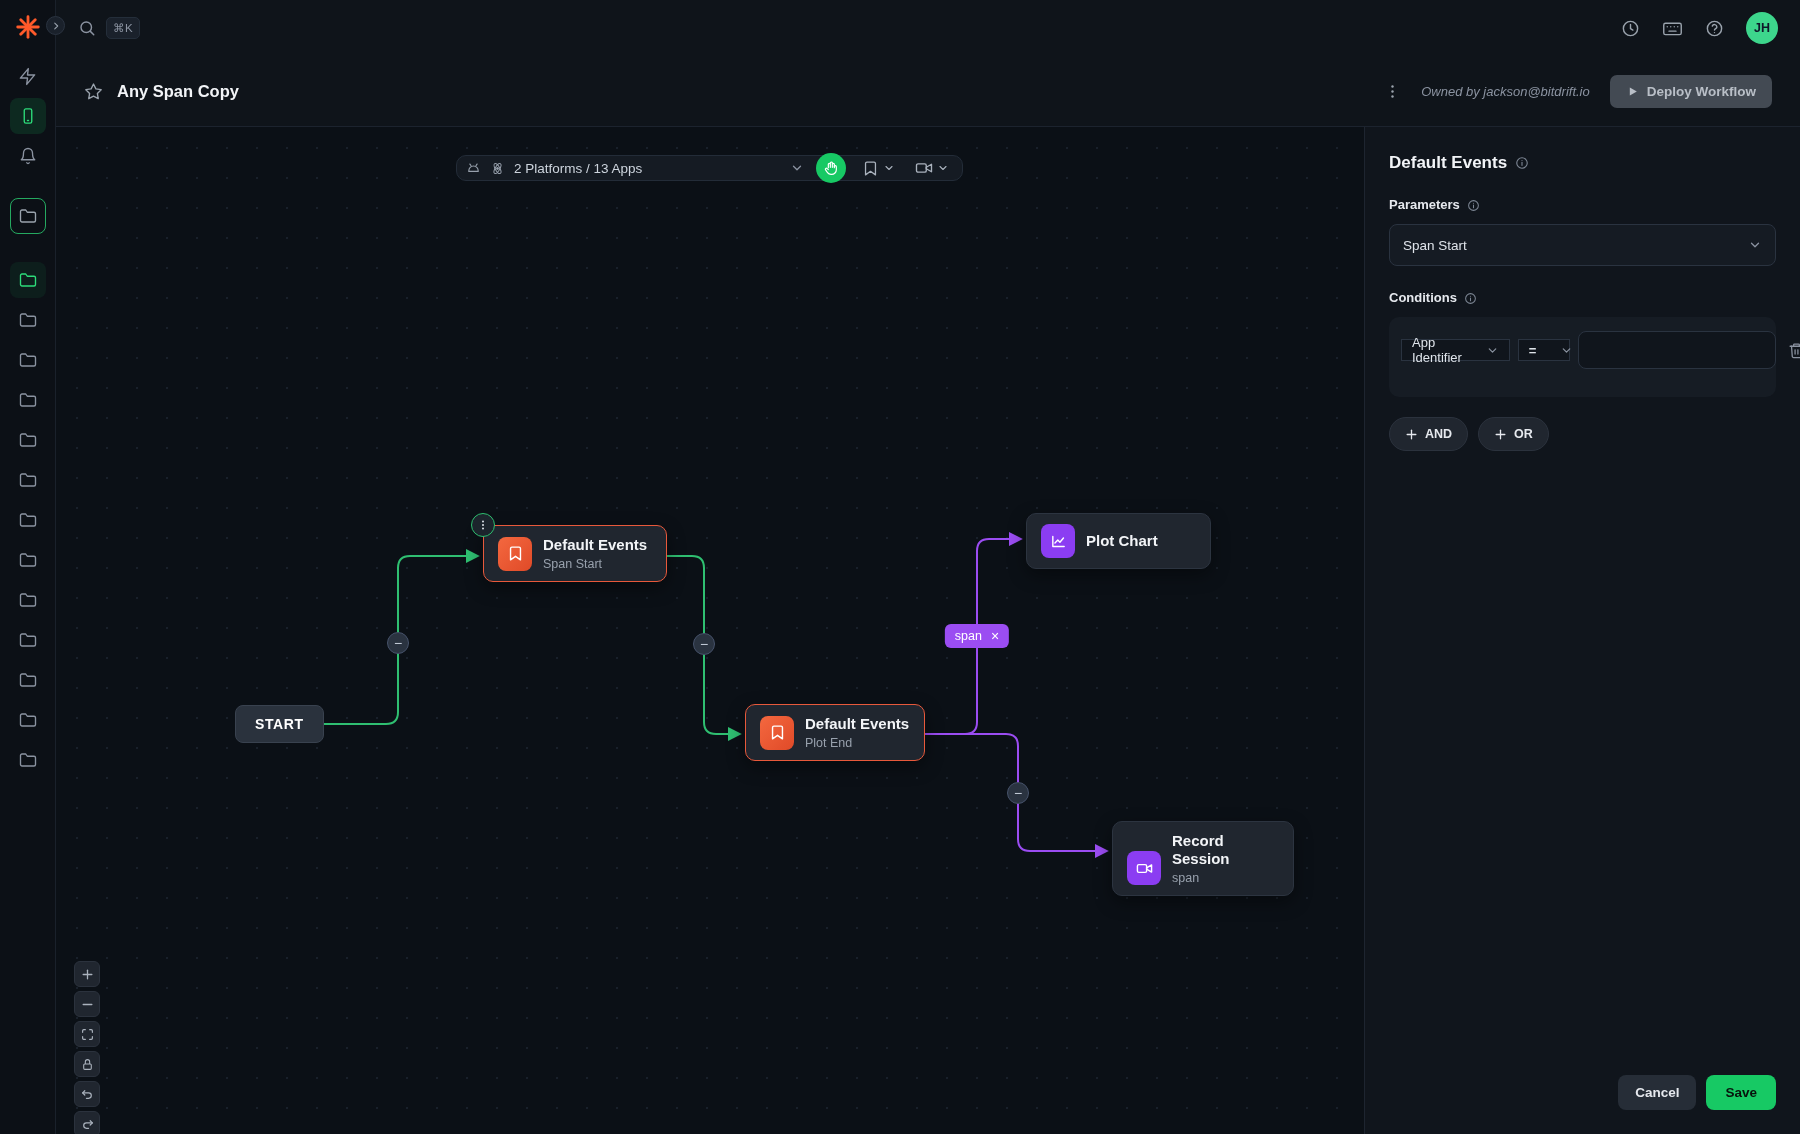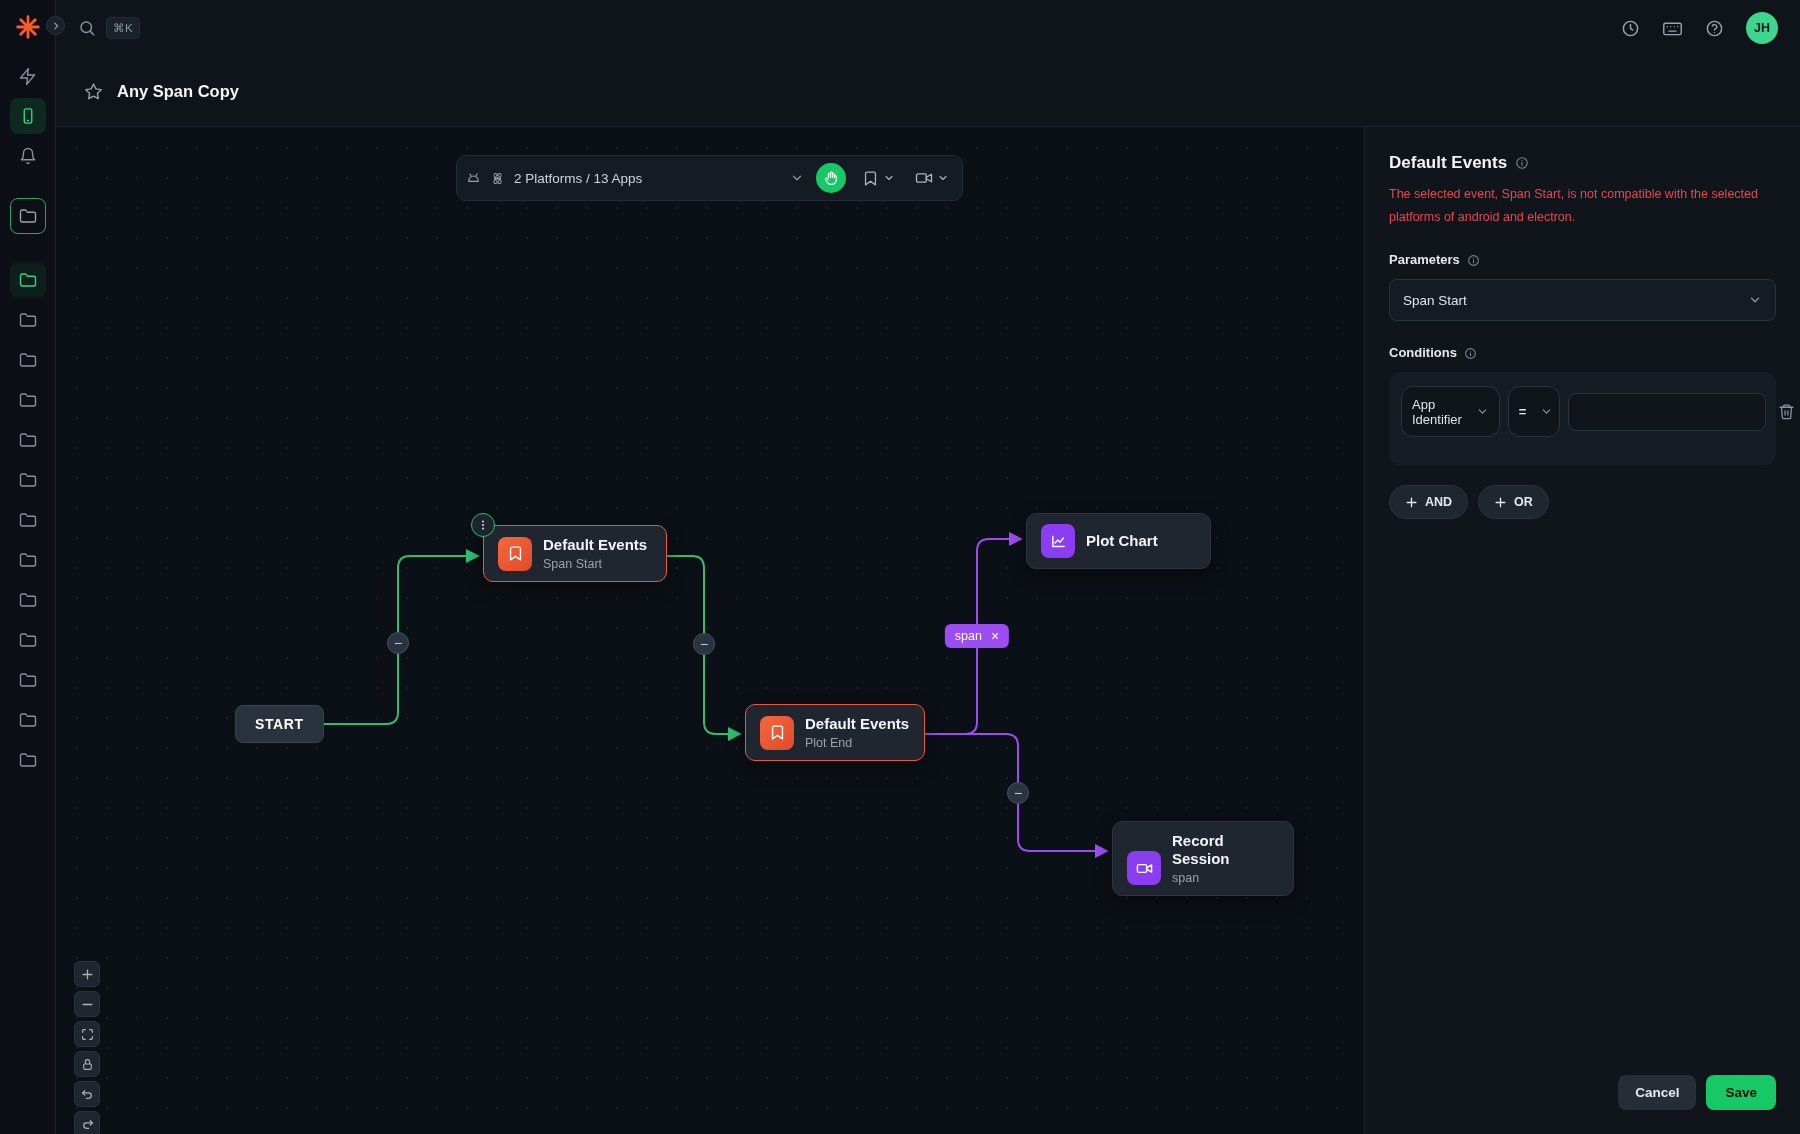--- a/index.html
+++ b/index.html
@@ -62,21 +62,21 @@
   .edge-dot { position:absolute; width:22px; height:22px; border-radius:50%; background:#2a3340;
               border:1px solid #46526a; color:#c7cedb; display:flex; align-items:center; justify-content:center;
               font-size:14px; transform:translate(-50%,-50%); z-index:4; cursor:pointer; }
   .span-badge { position:absolute; transform:translate(-50%,-50%); background:#9b4df2; color:#fff; border-radius:6px;
                 padding:5px 10px; font-size:12.5px; display:flex; gap:9px; align-items:center; z-index:4; cursor:pointer; }
   .span-badge .x { font-size:14px; line-height:1; cursor:pointer; }
   .node-menu { position:absolute; width:24px; height:24px; border-radius:50%; background:#1c242c;
                border:1px solid #2dbd6e; color:#dfe4ea; display:flex; align-items:center; justify-content:center;
                transform:translate(-50%,-50%); z-index:5; cursor:pointer; }
 
-  .canvas-toolbar { position:absolute; left:400px; top:28px; height:46px; display:flex; align-items:center;
+  .canvas-toolbar { position:absolute; left:400px; top:28px; height:26px; display:flex; align-items:center;
                     background:#151b23; border:1px solid #232c38; border-radius:10px; padding:5px 9px; gap:12px; z-index:6; }
   .platform-select { display:flex; align-items:center; gap:9px; color:#cdd4dd; font-size:13.5px; width:338px; cursor:pointer; }
   .platform-select .lbl { flex:1; }
   .hand-btn { width:30px; height:30px; border-radius:50%; background:#17c964; color:#ffffff;
               display:flex; align-items:center; justify-content:center; cursor:pointer; }
   .tool-group { display:flex; align-items:center; gap:4px; color:#aab2bd; padding:0 4px; cursor:pointer; }
 
   .canvas-controls { position:absolute; left:18px; top:834px; display:flex; flex-direction:column; gap:4px; z-index:6; }
   .ctrl-btn { width:26px; height:26px; border-radius:6px; background:#20262f; border:1px solid #2b323d;
               color:#aab2bd; display:flex; align-items:center; justify-content:center; cursor:pointer; }
@@ -88,22 +88,22 @@
   .panel-title { font-size:17px; font-weight:700; color:#f2f4f7; }
   .info { color:#7d8694; }
   .warning { color:#e5484d; font-size:12.5px; line-height:1.8; margin-top:10px; }
   .section-row { display:flex; align-items:flex-end; gap:7px; margin-top:24px; }
   .section-label { font-size:13px; font-weight:700; color:#e6e9ee; }
   .select { height:42px; background:#151b23; border:1px solid #2a3340; border-radius:8px; display:flex;
             align-items:center; justify-content:space-between; padding:0 13px; font-size:13.5px; color:#dfe4ea;
             margin-top:12px; cursor:pointer; }
   .cond-card { background:#161c24; border-radius:10px; padding:14px 12px 28px; margin-top:12px; }
   .cond-row { display:flex; align-items:center; gap:8px; }
-  .cond-select { height:51px; background:#10151c; border:1px solid #2a3340; border-radius:12px; display:flex;
-                 align-items:center; justify-content:space-between; gap:14px; padding:0 10px; font-size:13px; color:#dfe4ea; cursor:pointer; }
+  .cond-select { height:22px; background:#10151c; border:1px solid #2a3340; border-radius:0; display:flex;
+                 align-items:center; justify-content:space-between; gap:24px; padding:0 10px; font-size:13px; color:#dfe4ea; cursor:pointer; }
   .cond-field { width:132px; }
   .cond-op { width:52px; font-weight:700; }
   .cond-input { flex:1; height:38px; background:#10151c; border:1px solid #2a3340; border-radius:8px;
                 color:#dfe4ea; font-size:13px; padding:0 10px; font-family:"Liberation Sans",sans-serif; }
   .trash-btn { color:#8b93a1; margin-left:4px; cursor:pointer; }
   .logic-row { display:flex; gap:10px; margin-top:20px; }
   .pill-btn { display:flex; align-items:center; gap:7px; background:#20262f; border:1px solid #2b323d;
               border-radius:18px; height:34px; padding:0 15px; font-size:12.5px; font-weight:700; color:#e6e9ee; cursor:pointer; }
   .panel-footer { margin-top:auto; display:flex; justify-content:flex-end; gap:10px; }
   .btn-cancel { background:#262d37; color:#e6e9ee; border-radius:8px; padding:10px 17px; font-size:13.5px; font-weight:600; cursor:pointer;margin-left:6px; }
@@ -291,20 +291,38 @@
     </div>
   </header>
 
   <div class="wf-header">
     <span class="i" style="color:#9aa3ad;">
       <svg width="19" height="19" viewBox="0 0 24 24" fill="none" stroke="currentColor" stroke-width="1.7" stroke-linejoin="round">
           <path d="M12 2.6l3 6.1 6.7 1-4.8 4.7 1.1 6.7-6-3.2-6 3.2 1.1-6.7L2.3 9.7l6.7-1z"></path>
         </svg>
     </span>
     <span class="wf-title">Any Span Copy</span>
+    <div class="wf-right">
+      <span class="i menu-dots">
+        <svg width="17" height="17" viewBox="0 0 24 24" fill="currentColor">
+            <circle cx="12" cy="5" r="1.7"></circle>
+            <circle cx="12" cy="12" r="1.7"></circle>
+            <circle cx="12" cy="19" r="1.7"></circle>
+          </svg>
+      </span>
+      <span class="owner">Owned by jackson@bitdrift.io</span>
+      <div class="deploy-btn">
+        <span class="i">
+          <svg width="13" height="13" viewBox="0 0 24 24" fill="currentColor">
+              <path d="M7 4.5v15l13-7.5z"></path>
+            </svg>
+        </span>
+        <span>Deploy Workflow</span>
+      </div>
+    </div>
   </div>
 
   <div class="canvas">
 
     <svg class="edges" width="1308" height="1007" viewBox="0 0 1308 1007">
       <defs>
         <marker id="arrow-green" viewBox="0 0 10 10" refX="8" refY="5" markerWidth="7" markerHeight="7" orient="auto-start-reverse">
           <path d="M0 0 L10 5 L0 10 z" fill="#2fbf71"></path>
         </marker>
         <marker id="arrow-purple" viewBox="0 0 10 10" refX="8" refY="5" markerWidth="7" markerHeight="7" orient="auto-start-reverse">
@@ -506,21 +524,20 @@
     <div class="panel-title-row">
       <span class="panel-title">Default Events</span>
       <span class="i info">
         <svg width="14" height="14" viewBox="0 0 24 24" fill="none" stroke="currentColor" stroke-width="1.9" stroke-linecap="round">
             <circle cx="12" cy="12" r="9"></circle>
             <line x1="12" y1="11" x2="12" y2="16"></line>
             <line x1="12" y1="7.8" x2="12" y2="7.81"></line>
           </svg>
       </span>
     </div>
-    <p class="warning">The selected event, Span Start, is not compatible with the selected platforms of android and electron.</p>
 
     <div class="section-row">
       <span class="section-label">Parameters</span>
       <span class="i info">
         <svg width="13" height="13" viewBox="0 0 24 24" fill="none" stroke="currentColor" stroke-width="1.9" stroke-linecap="round">
             <circle cx="12" cy="12" r="9"></circle>
             <line x1="12" y1="11" x2="12" y2="16"></line>
             <line x1="12" y1="7.8" x2="12" y2="7.81"></line>
           </svg>
       </span>

